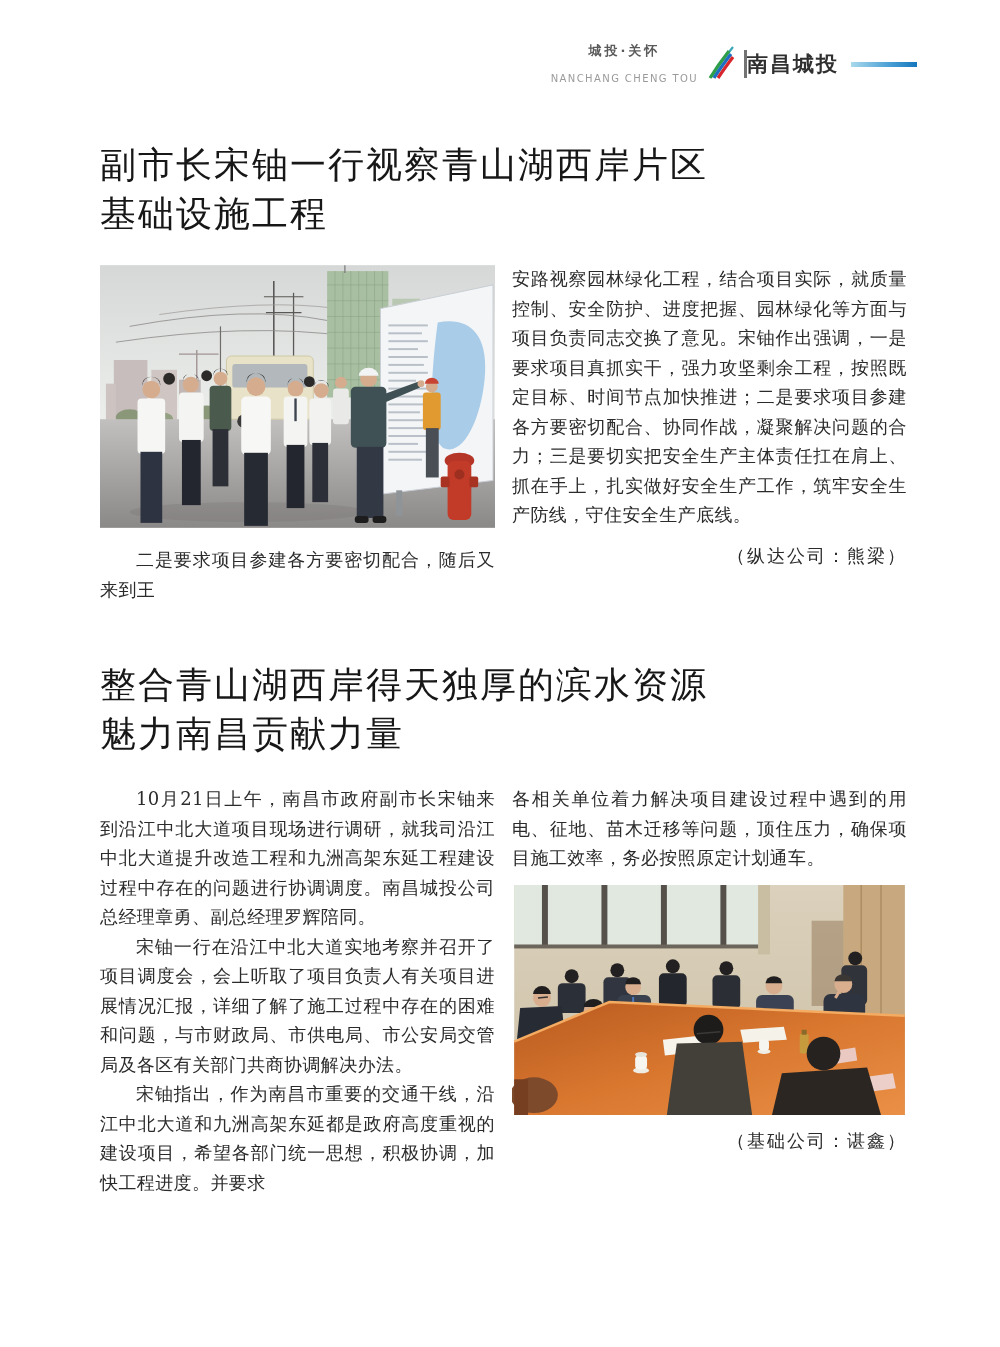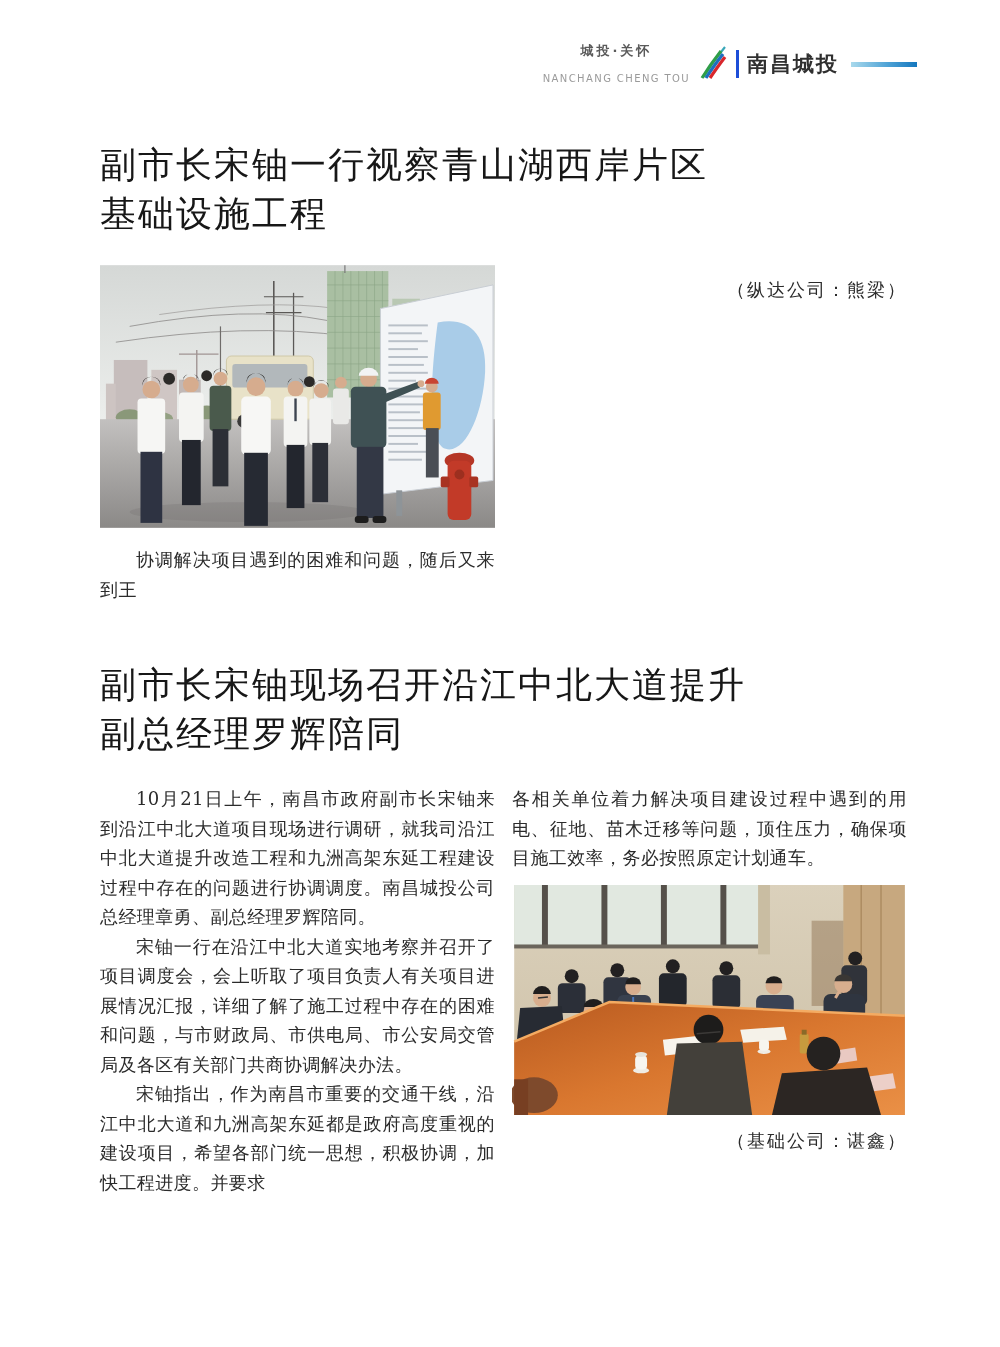--- a/index.html
+++ b/index.html
@@ -5,21 +5,21 @@
   html,body{margin:0;padding:0;background:#ffffff;}
   body{width:1000px;height:1347px;font-family:"DejaVu Serif","Liberation Serif",serif;color:#2b2b2b;}
   .page{box-sizing:border-box;width:917px;height:1347px;display:flex;flex-direction:column;padding:0 93px 0 100px;overflow:hidden;}
 
   
   .header{display:flex;align-items:center;justify-content:flex-end;margin:44px -93px 0 0;height:40px;}
   .brand-block{display:flex;flex-direction:column;align-items:center;line-height:1.1;margin-right:6px;}
   .brand-cn{font-family:"DejaVu Sans","Liberation Sans",sans-serif;font-weight:bold;font-size:13px;color:#5a5a5a;letter-spacing:3px;}
   .brand-en{font-family:"DejaVu Sans","Liberation Sans",sans-serif;font-size:10px;color:#9a9a9a;letter-spacing:1.4px;margin-top:15px;}
   .swoosh{margin:0 8px 0 2px;}
-  .masthead{font-family:Liberation Mono, monospace;font-weight:bold;font-size:21px;color:#2f2f2f;letter-spacing:2px;border-left:3px solid #1d4ed8;padding-left:8px;}
+  .masthead{font-family:Liberation Mono, monospace;font-weight:bold;font-size:21px;color:#2f2f2f;letter-spacing:2px;border-left:3px solid #737373;padding-left:0;}
   .accent-line{width:66px;height:5px;margin-left:12px;background:linear-gradient(90deg,#a9d9ec 0%,#4fa3d6 55%,#1577be 100%);}
 
   
   .art-title{margin-top:56px;text-align:left;font-family:"DejaVu Sans","Liberation Sans",sans-serif;font-weight:400;font-size:36px;line-height:49px;color:#171717;letter-spacing:2px;}
   .art-title.second{margin-top:56px;}
 
   
   .cols{display:flex;gap:17px;margin-top:26px;}
   .col{width:395px;flex:0 0 395px;}
 
@@ -207,34 +207,35 @@
           </g>
 
           <ellipse cx="364" cy="198" rx="15" ry="8" fill="#b53626"></ellipse>
           <rect x="352" y="198" width="24" height="60" rx="6" fill="#c23a28"></rect>
           <rect x="345" y="214" width="9" height="11" rx="2" fill="#a83322"></rect>
           <rect x="374" y="214" width="9" height="11" rx="2" fill="#a83322"></rect>
           <circle cx="364" cy="212" r="5" fill="#9c2f1f"></circle>
         </svg>
       </span>
       <div class="bodytext mt16">
-        <p class="ind">协调解决项目遇到的困难和问题，随后又来到王</p>
+        <p class="ind">二是要求项目参建各方要密切配合，随后又来到王</p>
       </div>
     </div>
 
     <div class="col">
       <div class="bodytext">
+        <p>安路视察园林绿化工程，结合项目实际，就质量控制、安全防护、进度把握、园林绿化等方面与项目负责同志交换了意见。宋铀作出强调，一是要求项目真抓实干，强力攻坚剩余工程，按照既定目标、时间节点加快推进；二是要求项目参建各方要密切配合、协同作战，凝聚解决问题的合力；三是要切实把安全生产主体责任扛在肩上、抓在手上，扎实做好安全生产工作，筑牢安全生产防线，守住安全生产底线。</p>
       </div>
       <div class="byline">（纵达公司：熊梁）</div>
     </div>
   </div>
 
   <div class="art-title second">
-    <div>副市长宋铀现场召开沿江中北大道提升</div>
-    <div>副总经理罗辉陪同</div>
+    <div>整合青山湖西岸得天独厚的滨水资源</div>
+    <div>魅力南昌贡献力量</div>
   </div>
 
   <div class="cols">
     <div class="col">
       <div class="bodytext">
         <p class="ind">10月21日上午，南昌市政府副市长宋铀来到沿江中北大道项目现场进行调研，就我司沿江中北大道提升改造工程和九洲高架东延工程建设过程中存在的问题进行协调调度。南昌城投公司总经理章勇、副总经理罗辉陪同。</p>
         <p class="ind">宋铀一行在沿江中北大道实地考察并召开了项目调度会，会上听取了项目负责人有关项目进展情况汇报，详细了解了施工过程中存在的困难和问题，与市财政局、市供电局、市公安局交管局及各区有关部门共商协调解决办法。</p>
         <p class="ind">宋铀指出，作为南昌市重要的交通干线，沿江中北大道和九洲高架东延都是政府高度重视的建设项目，希望各部门统一思想，积极协调，加快工程进度。并要求</p>
       </div>
     </div>

